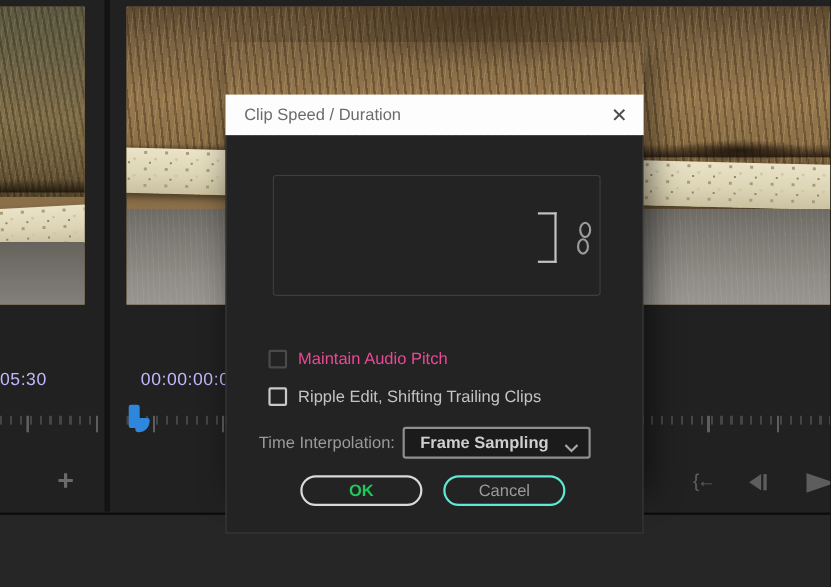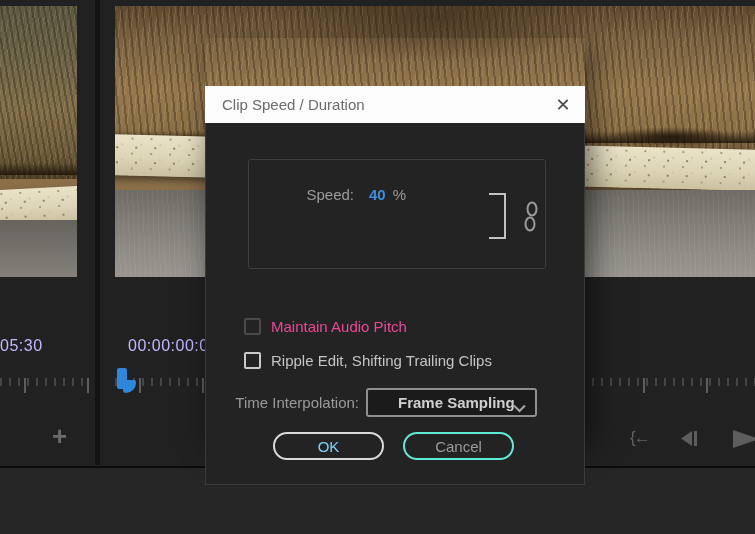--- a/index.html
+++ b/index.html
@@ -106,27 +106,27 @@
   .check-row-0 { top:161px; } .check-row-1 { top:195px; } .check-row-2 { top:229px; }
   .checkbox { width:17px; height:17px; border:2px solid #c9c9c9; border-radius:2px; background:rgba(0,0,0,0); }
   .check-label { margin-left:10px; font-size:15px; color:#c4c4c4; }
   .check-row.disabled .checkbox { border-color:#4a4a4a; }
   .check-row.disabled .check-label { color:#ec4899; }
 
   .ti-label { position:absolute; left:0; top:271px; width:153px; text-align:right; font-size:15px; color:#9a9a9a; }
   .dropdown { position:absolute; left:160px; top:265px; width:171px; height:29px;
     border:2px solid #8f8f8f; border-radius:3px; background:#1b1b1b;
     display:flex; align-items:center; }
-  .dropdown-value { margin-left:30px; font-size:15px; font-weight:bold; color:#cfcfcf; }
+  .dropdown-value { margin-left:14px; font-size:15px; font-weight:bold; color:#cfcfcf; }
   .dropdown-chevron { position:absolute; right:9px; top:9px; }
 
   .btn { position:absolute; top:309px; width:111px; height:28px; border-radius:14px;
     background:rgba(0,0,0,0); display:flex; align-items:center; justify-content:center;
     font-size:15px; cursor:default; }
-  .btn-ok { left:67px; border:2px solid #dadada; color:#7dd3fc; font-weight:normal; }
+  .btn-ok { left:67px; border:2px solid #dadada; color:#22c55e; font-weight:bold; }
   .btn-cancel { left:197px; border:2px solid #5eead4; color:#9b9b9b; }
 </style>
 </head>
 <body>
 
 <div class="stage">
 
   <div class="photo photo-source">
     <div class="brush"></div>
     <div class="shade-band"></div>
@@ -175,25 +175,20 @@
     <div class="dialog-titlebar">
       <span class="dialog-title">Clip Speed / Duration</span>
       <span class="close-btn">
           <span>✕</span>
         </span>
     </div>
     <div class="dialog-body">
 
       <div class="group-box"></div>
 
-      <div class="param-row row-speed">
-        <span class="param-label">Speed:</span>
-        <span class="param-value">40</span>
-        <span class="param-unit">%</span>
-      </div>
 
       <div class="gang-bracket"></div>
       <div class="link-icon">
         <svg width="16" height="36" viewBox="0 0 16 36">
           <ellipse cx="9" cy="9" rx="4.5" ry="6.5" fill="none" stroke="#9a9a9a" stroke-width="2"></ellipse>
           <ellipse cx="7" cy="24" rx="4.5" ry="6.5" fill="none" stroke="#9a9a9a" stroke-width="2"></ellipse>
         </svg>
       </div>
 
       <div class="check-row check-row-1 disabled">

